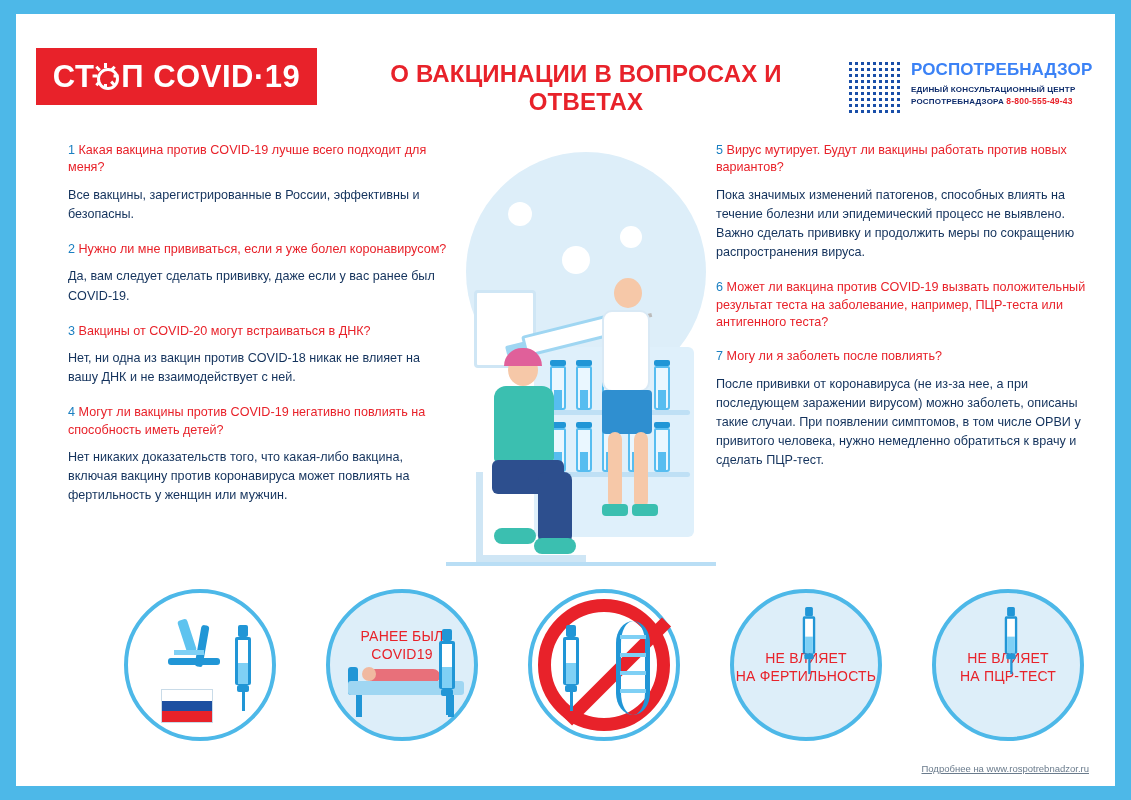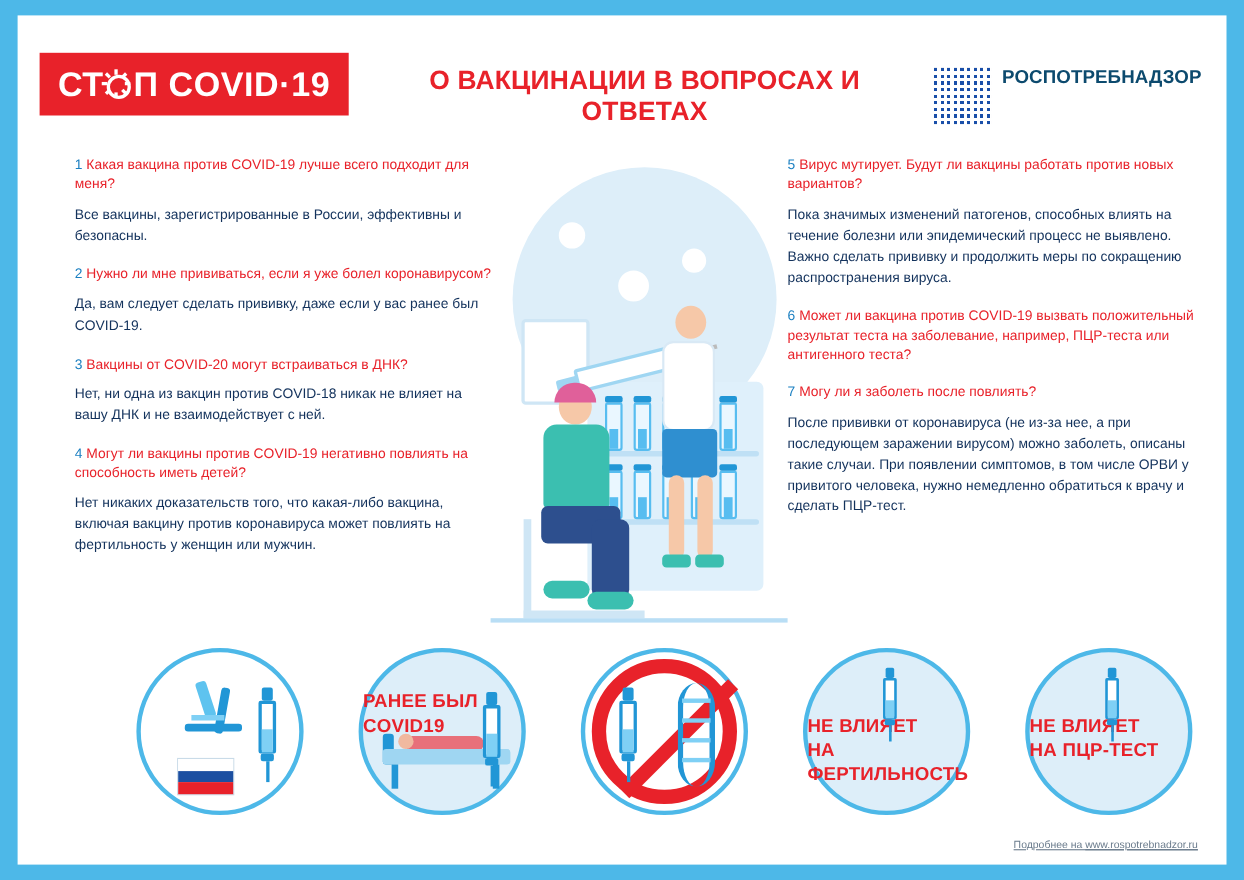--- a/index.html
+++ b/index.html
@@ -93,21 +93,21 @@
     border: 2px solid #ffffff;
     box-sizing: border-box;
   }
   .rpn-block {
     position: absolute;
     left: 895px;
     top: 46px;
     width: 200px;
   }
   .rpn-name {
-    color: #0c4a6e;
+    color: #3b82f6;
     font-size: 17px;
     font-weight: bold;
     letter-spacing: 0.1px;
     white-space: nowrap;
   }
   .rpn-sub {
     margin-top: 5px;
     color: #0d2b6b;
     font-size: 8px;
     font-weight: bold;
@@ -311,23 +311,24 @@
   }
   .ic1 { left: 56px; }
   .ic2 { left: 258px; background: #ddeef9; }
   .ic3 { left: 460px; }
   .ic4 { left: 662px; background: #ddeef9; }
   .ic5 { left: 864px; background: #ddeef9; }
 
   .icon-label {
     position: absolute;
     width: 100%;
+    text-align: center;
     color: #e8222a;
-    font-size: 17px;
-    font-weight: bold;
+    font-size: 14px;
+    font-weight: normal;
     line-height: 1.3;
     letter-spacing: 0.2px;
   }
 
   
   .mini-syr {
     position: absolute;
     width: 22px;
     height: 86px;
   }
@@ -431,20 +432,27 @@
     <div class="stop-badge">
       <span class="stop-badge-text">СТ<span class="stop-o"><span class="ring"></span><span class="spike" style="transform:rotate(0deg)"></span><span class="spike" style="transform:rotate(45deg)"></span><span class="spike" style="transform:rotate(90deg)"></span><span class="spike" style="transform:rotate(135deg)"></span><span class="spike" style="transform:rotate(180deg)"></span><span class="spike" style="transform:rotate(225deg)"></span><span class="spike" style="transform:rotate(270deg)"></span><span class="spike" style="transform:rotate(315deg)"></span></span>П COVID·19</span>
     </div>
 
     <div class="header-title">О ВАКЦИНАЦИИ В ВОПРОСАХ И ОТВЕТАХ</div>
 
     <div class="qr"></div>
 
     <div class="rpn-block">
       <div class="rpn-name">РОСПОТРЕБНАДЗОР</div>
+      <div class="rpn-sub">
+        <div>ЕДИНЫЙ КОНСУЛЬТАЦИОННЫЙ ЦЕНТР</div>
+        <div>
+          <span>РОСПОТРЕБНАДЗОРА</span>
+          <span class="rpn-phone">8-800-555-49-43</span>
+        </div>
+      </div>
     </div>
   </div>
 
   <div class="col col-left">
 
     <div class="qa">
       <div class="q"><span class="num">1</span> <span>Какая вакцина против COVID-19 лучше всего подходит для меня?</span></div>
       <div class="a">Все вакцины, зарегистрированные в России, эффективны и безопасны.</div>
     </div>
 

